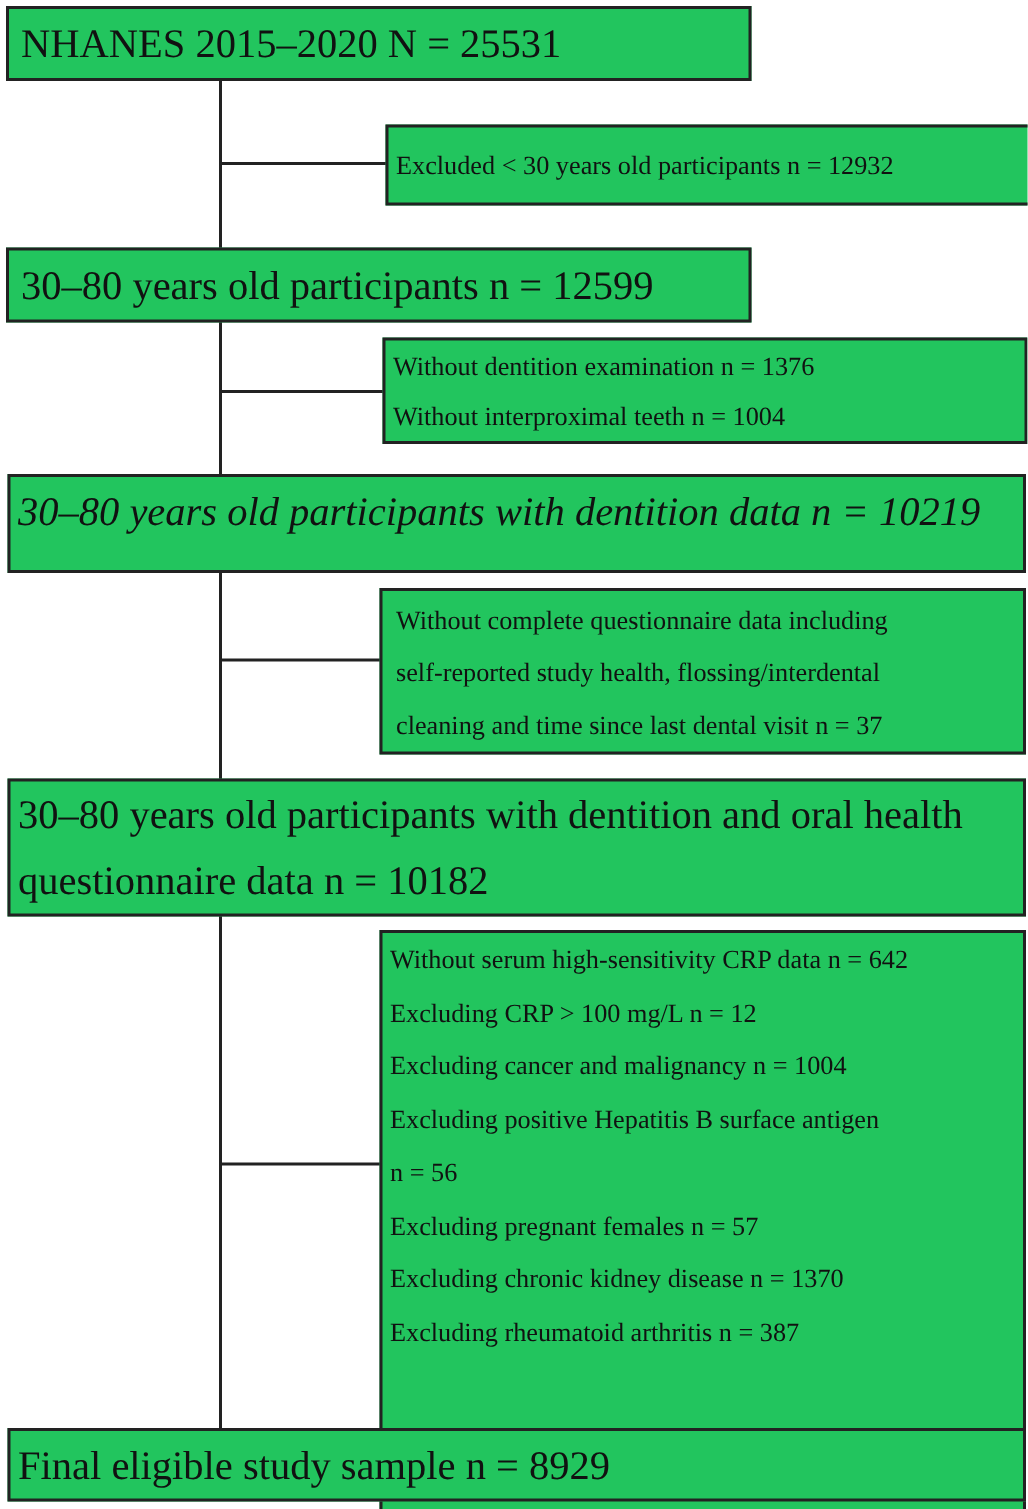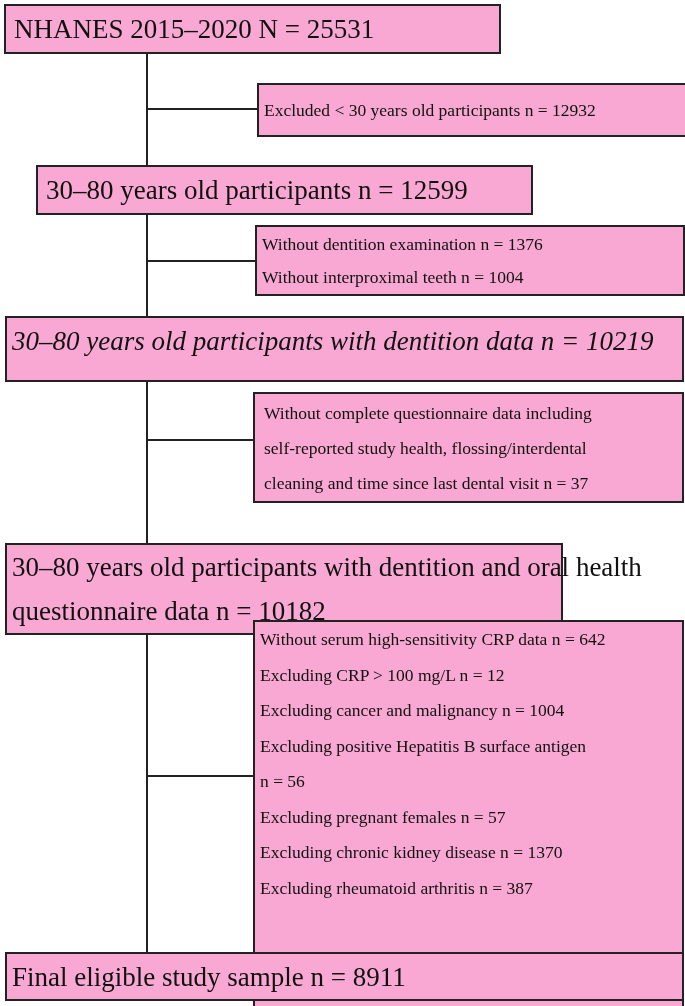--- a/index.html
+++ b/index.html
@@ -1,18 +1,18 @@
 <!DOCTYPE html>
 <html><head>
 <meta charset="utf-8">
 <style>
   html, body { margin:0; padding:0; background:#ffffff; }
   body { width:685px; height:1006px; position:relative; overflow:hidden;
          font-family:"Liberation Serif", "DejaVu Serif", serif; color:#111; }
-  .box { position:absolute; border:2px solid #222; background:#f9a8d4; box-sizing:border-box; }
+  .box { position:absolute; border:2px solid #222; background:#22c55e; box-sizing:border-box; }
   .main { font-size:27px; line-height:46px; padding-left:8px; white-space:nowrap; }
   .excl { font-size:17.5px; padding-left:5px; white-space:nowrap; }
   .excl .ln { display:block; }
   .vline { position:absolute; width:2px; background:#222; }
   .hline { position:absolute; height:2px; background:#222; }
 </style>
 </head>
 <body>
 
 <div class="vline" style="left:146px; top:53px; height:900px;"></div>
@@ -23,50 +23,50 @@
 <div class="hline" style="left:146px; top:775px; width:108px;"></div>
 
 <div class="box main" style="left:4px; top:4px; width:497px; height:50px;">
   <span>NHANES 2015–2020 N = 25531</span>
 </div>
 
 <div class="box excl" style="left:257px; top:83px; width:464px; height:54px; line-height:50px;">
   <span class="ln">Excluded &lt; 30 years old participants  n = 12932</span>
 </div>
 
-<div class="box main" style="left:4px; top:165px; width:497px; height:50px;margin-left:32px;">
+<div class="box main" style="left:4px; top:165px; width:497px; height:50px;">
   <span>30–80 years old participants n = 12599</span>
 </div>
 
 <div class="box excl" style="left:255px; top:225px; width:430px; height:71px; line-height:33px; padding-top:1px;">
   <span class="ln">Without dentition examination n = 1376</span>
   <span class="ln">Without interproximal teeth n = 1004</span>
 </div>
 
 <div class="box main" style="left:5px; top:316px; width:679px; height:66px; padding-left:5px;font-style:italic;">
   <span>30–80 years old participants with dentition data n = 10219</span>
 </div>
 
 <div class="box excl" style="left:253px; top:392px; width:431px; height:111px; line-height:35px; padding-left:9px; padding-top:2px;">
   <span class="ln">Without complete questionnaire data including</span>
   <span class="ln">self-reported study health, flossing/interdental</span>
   <span class="ln">cleaning and time since last dental visit  n = 37</span>
 </div>
 
-<div class="box main" style="left:5px; top:519px; width:558px; height:92px; line-height:44px; padding-left:5px;margin-top:24px;">
+<div class="box main" style="left:5px; top:519px; width:679px; height:92px; line-height:44px; padding-left:5px;">
   <span class="ln" style="display:block">30–80 years old participants with dentition and oral health</span>
   <span class="ln" style="display:block">questionnaire data n = 10182</span>
 </div>
 
 <div class="box excl" style="left:253px; top:620px; width:431px; height:396px; line-height:35.5px; padding-top:0px;">
   <span class="ln">Without serum high-sensitivity CRP data n = 642</span>
   <span class="ln">Excluding CRP &gt; 100 mg/L n = 12</span>
   <span class="ln">Excluding cancer and malignancy n = 1004</span>
   <span class="ln">Excluding positive Hepatitis B surface antigen</span>
   <span class="ln">n = 56</span>
   <span class="ln">Excluding pregnant females n = 57</span>
   <span class="ln">Excluding chronic kidney disease n = 1370</span>
   <span class="ln">Excluding rheumatoid arthritis n = 387</span>
 </div>
 
 <div class="box main" style="left:5px; top:952px; width:679px; height:49px; padding-left:5px;">
-  <span>Final eligible study sample n = 8911</span>
+  <span>Final eligible study sample n = 8929</span>
 </div>
 
 </body></html>

